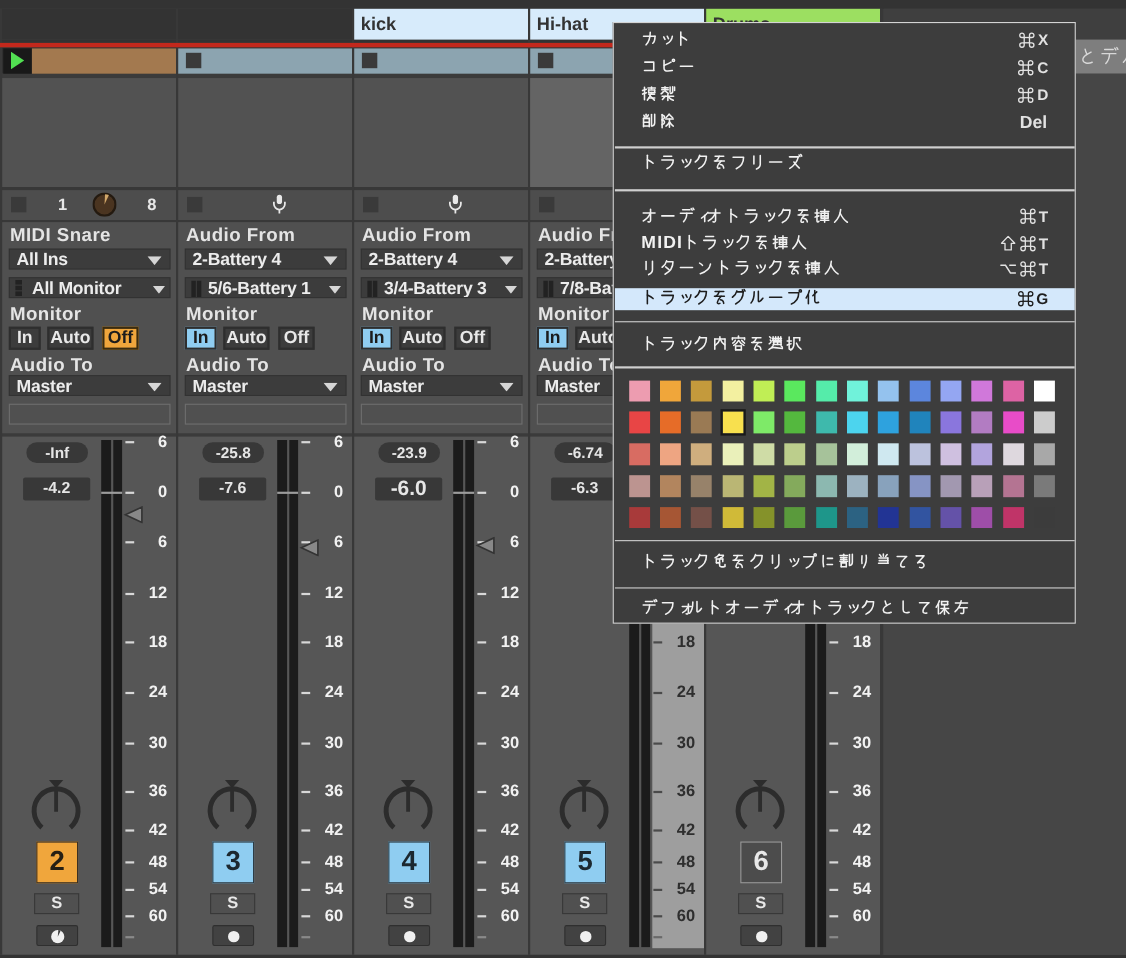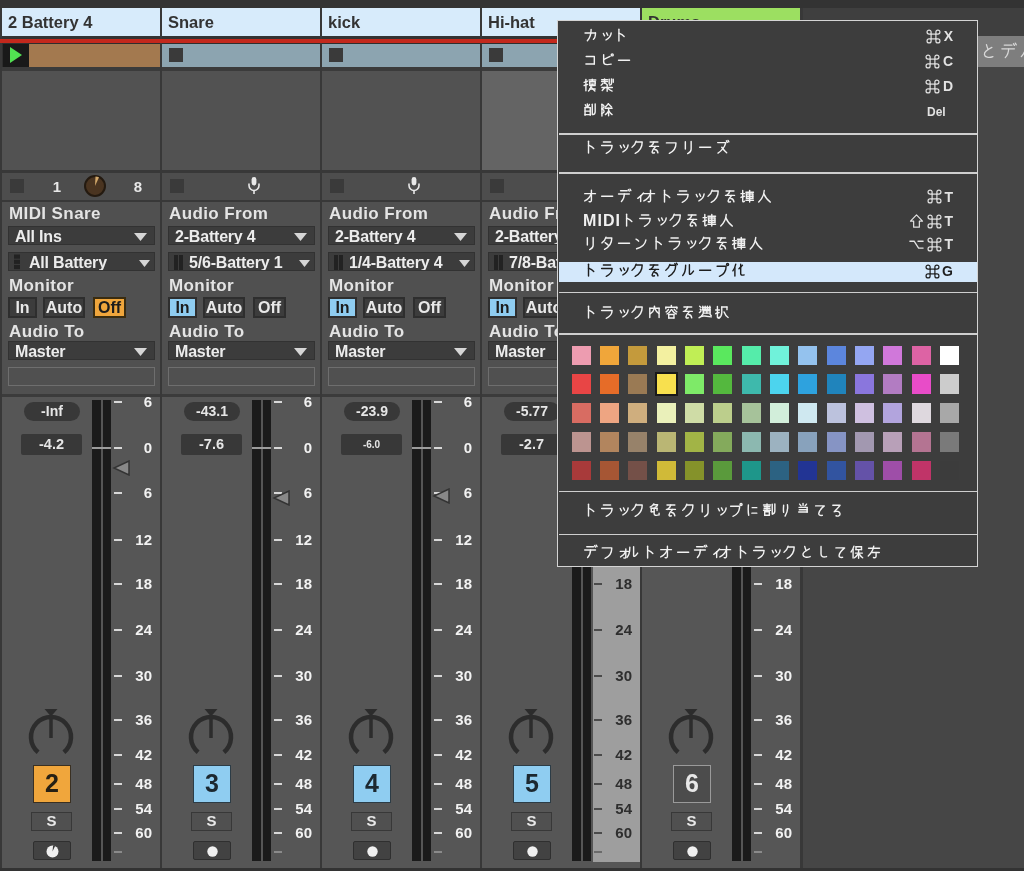--- a/index.html
+++ b/index.html
@@ -37,22 +37,20 @@
       </g>
     </svg>
     <div style="position:absolute;left:0px;top:7.5px;width:2px;height:860.5px;background:#383838"></div>
     <div style="position:absolute;left:160px;top:7.5px;width:2px;height:860.5px;background:#383838"></div>
     <div style="position:absolute;left:320px;top:7.5px;width:2px;height:860.5px;background:#383838"></div>
     <div style="position:absolute;left:480px;top:7.5px;width:2px;height:860.5px;background:#383838"></div>
     <div style="position:absolute;left:640px;top:7.5px;width:2px;height:860.5px;background:#383838"></div>
     <div style="position:absolute;left:800px;top:7.5px;width:2px;height:860.5px;background:#383838"></div>
     <div style="position:absolute;left:800px;top:7.5px;width:3px;height:860.5px;background:#383838"></div>
     <div style="position:absolute;left:0;top:39px;width:803px;height:4px;background:#c3281c"></div>
-    <div style="position:absolute;left:2px;top:7.5px;width:158px;height:28.5px;background:#d7ebfb;color:#333;font-size:16.5px;font-weight:bold;line-height:28.5px;padding-left:6px;box-sizing:border-box">2 Battery 4</div>
-    <div style="position:absolute;left:162px;top:7.5px;width:158px;height:28.5px;background:#d7ebfb;color:#333;font-size:16.5px;font-weight:bold;line-height:28.5px;padding-left:6px;box-sizing:border-box">Snare</div>
     <div style="position:absolute;left:322px;top:7.5px;width:158px;height:28.5px;background:#d7ebfb;color:#333;font-size:16.5px;font-weight:bold;line-height:28.5px;padding-left:6px;box-sizing:border-box">kick</div>
     <div style="position:absolute;left:482px;top:7.5px;width:158px;height:28.5px;background:#d7ebfb;color:#333;font-size:16.5px;font-weight:bold;line-height:28.5px;padding-left:6px;box-sizing:border-box">Hi-hat</div>
     <div style="position:absolute;left:642px;top:7.5px;width:158px;height:28.5px;background:#9cdf61;color:#333;font-size:16.5px;font-weight:bold;line-height:28.5px;padding-left:6px;box-sizing:border-box">Drums</div>
     <div style="position:absolute;left:3px;top:43.5px;width:26px;height:23px;background:#191919"></div>
     <svg style="position:absolute;left:8px;top:47px" width="16" height="16">
       <path d="M2 0 L14 8 L2 16 Z" fill="#52e052"></path>
     </svg>
     <div style="position:absolute;left:29px;top:43.5px;width:131px;height:23px;background:#a3794f"></div>
     <div style="position:absolute;left:162px;top:43.5px;width:158px;height:23.5px;background:#8ca4b0"></div>
     <div style="position:absolute;left:169px;top:47.5px;width:14px;height:14px;background:#3a3a3a"></div>
@@ -95,21 +93,21 @@
       </svg>
     </div>
     <div style="position:absolute;left:8px;top:252px;width:147px;height:19px;background:#3c3c3c;border:1px solid #323232;box-sizing:border-box;overflow:hidden">
       <svg width="9" height="16" style="position:absolute;left:4px;top:1px">
         <g fill="#222">
           <rect x="1" y="0.5" width="6" height="4.2"></rect>
           <rect x="1" y="5.7" width="6" height="4.2"></rect>
           <rect x="1" y="10.9" width="6" height="4.2"></rect>
         </g>
       </svg>
-      <span style="position:absolute;left:20px;top:0.5px;font-size:16px;font-weight:bold;color:#ececec;white-space:nowrap;letter-spacing:-0.2px">All Battery</span>
+      <span style="position:absolute;left:20px;top:0.5px;font-size:16px;font-weight:bold;color:#ececec;white-space:nowrap;letter-spacing:-0.2px">All Monitor</span>
       <svg width="11" height="7" style="position:absolute;right:4px;top:6.5px">
         <path d="M0 0 H11 L5.5 7 Z" fill="#d6d6d6"></path>
       </svg>
     </div>
     <div style="position:absolute;left:9px;top:276px;color:#e4e4e4;font-size:17px;font-weight:bold;letter-spacing:0.4px;">Monitor</div>
     <div style="position:absolute;top:296.5px;height:21px;box-sizing:border-box;font-size:16px;font-weight:bold;text-align:center;line-height:17.5px;left:8px;width:29px;background:#3c3c3c;color:#e8e8e8;border:2px solid #2e2e2e">In</div>
     <div style="position:absolute;top:296.5px;height:21px;box-sizing:border-box;font-size:16px;font-weight:bold;text-align:center;line-height:17.5px;left:43px;width:42px;background:#3c3c3c;color:#e8e8e8;border:2px solid #2e2e2e">Auto</div>
     <div style="position:absolute;top:296.5px;height:21px;box-sizing:border-box;font-size:16px;font-weight:bold;text-align:center;line-height:17.5px;left:93px;width:33px;background:#f0a63c;color:#1c1c1c;border:2px solid #3a2c10">Off</div>
     <div style="position:absolute;left:9px;top:322px;color:#e4e4e4;font-size:17px;font-weight:bold;letter-spacing:0.4px;">Audio To</div>
     <div style="position:absolute;left:8px;top:341px;width:147px;height:19px;background:#3c3c3c;border:1px solid #323232;box-sizing:border-box;overflow:hidden">
@@ -157,21 +155,21 @@
         <path d="M0 0 H13 L6.5 8 Z" fill="#d6d6d6"></path>
       </svg>
     </div>
     <div style="position:absolute;left:328px;top:252px;width:147px;height:19px;background:#3c3c3c;border:1px solid #323232;box-sizing:border-box;overflow:hidden">
       <svg width="11" height="16" style="position:absolute;left:4px;top:1.5px">
         <g fill="#222">
           <rect x="1" y="0" width="4" height="15"></rect>
           <rect x="6" y="0" width="4" height="15"></rect>
         </g>
       </svg>
-      <span style="position:absolute;left:20px;top:0.5px;font-size:16px;font-weight:bold;color:#ececec;white-space:nowrap;letter-spacing:-0.2px">1/4-Battery 4</span>
+      <span style="position:absolute;left:20px;top:0.5px;font-size:16px;font-weight:bold;color:#ececec;white-space:nowrap;letter-spacing:-0.2px">3/4-Battery 3</span>
       <svg width="11" height="7" style="position:absolute;right:4px;top:6.5px">
         <path d="M0 0 H11 L5.5 7 Z" fill="#d6d6d6"></path>
       </svg>
     </div>
     <div style="position:absolute;left:329px;top:276px;color:#e4e4e4;font-size:17px;font-weight:bold;letter-spacing:0.4px;">Monitor</div>
     <div style="position:absolute;top:296.5px;height:21px;box-sizing:border-box;font-size:16px;font-weight:bold;text-align:center;line-height:17.5px;left:328px;width:29px;background:#8fcdf1;color:#1c1c1c;border:2px solid #2e2e2e">In</div>
     <div style="position:absolute;top:296.5px;height:21px;box-sizing:border-box;font-size:16px;font-weight:bold;text-align:center;line-height:17.5px;left:363px;width:42px;background:#3c3c3c;color:#e8e8e8;border:2px solid #2e2e2e">Auto</div>
     <div style="position:absolute;top:296.5px;height:21px;box-sizing:border-box;font-size:16px;font-weight:bold;text-align:center;line-height:17.5px;left:413px;width:33px;background:#3c3c3c;color:#e8e8e8;border:2px solid #2e2e2e">Off</div>
     <div style="position:absolute;left:329px;top:322px;color:#e4e4e4;font-size:17px;font-weight:bold;letter-spacing:0.4px;">Audio To</div>
     <div style="position:absolute;left:328px;top:341px;width:147px;height:19px;background:#3c3c3c;border:1px solid #323232;box-sizing:border-box;overflow:hidden">
@@ -282,21 +280,21 @@
       <line x1="25" y1="32" x2="25" y2="13.0" stroke="#2c2c2c" stroke-width="3.5"></line>
     </svg>
     <div style="position:absolute;left:33px;top:765px;width:38px;height:38px;background:#f0a63c;border:1.5px solid #3a3022;box-sizing:border-box;color:#262014;font-size:25px;font-weight:bold;text-align:center;line-height:34.5px">2</div>
     <div style="position:absolute;left:31px;top:812px;width:41px;height:19px;background:#505050;border:1.5px solid #383838;box-sizing:border-box;color:#e8e8e8;font-size:15px;font-weight:bold;text-align:center;line-height:15.5px">S</div>
     <div style="position:absolute;left:33px;top:841px;width:38px;height:19px;background:#424242;border:1px solid #2f2f2f;border-radius:2px;box-sizing:border-box">
       <svg width="13" height="13" style="position:absolute;left:12px;top:3px">
         <circle cx="6.5" cy="6.5" r="6" fill="#f0f0f0"></circle>
         <path d="M6.5 6.5 L7.1 0.53 A6 6 0 0 1 9.1 1.06 Z" fill="#3a3a3a"></path>
       </svg>
     </div>
-    <div style="position:absolute;left:184px;top:402px;width:56px;height:19px;background:#383838;border-radius:9.5px;color:#e6e6e6;font-size:14px;font-weight:bold;text-align:center;line-height:19.5px">-43.1</div>
+    <div style="position:absolute;left:184px;top:402px;width:56px;height:19px;background:#383838;border-radius:9.5px;color:#e6e6e6;font-size:14px;font-weight:bold;text-align:center;line-height:19.5px">-25.8</div>
     <div style="position:absolute;left:181px;top:434px;width:61px;height:21px;background:#383838;border-radius:2px;color:#e6e6e6;font-size:14.5px;font-weight:bold;text-align:center;line-height:21px">-7.6</div>
     <div style="position:absolute;left:252px;top:400px;width:8.5px;height:461px;background:#1b1b1b"></div>
     <div style="position:absolute;left:262.5px;top:400px;width:8.5px;height:461px;background:#1b1b1b"></div>
     <div style="position:absolute;left:252px;top:446.5px;width:19px;height:2px;background:#9c9c9c"></div>
     <div style="position:absolute;left:274px;top:401px;width:8px;height:2px;background:#d8d8d8"></div>
     <div style="position:absolute;left:286px;top:393px;width:26px;height:18px;color:#f2f2f2;font-size:15px;font-weight:bold;text-align:right;line-height:18px">6</div>
     <div style="position:absolute;left:274px;top:446.5px;width:8px;height:2px;background:#d8d8d8"></div>
     <div style="position:absolute;left:286px;top:438.5px;width:26px;height:18px;color:#f2f2f2;font-size:15px;font-weight:bold;text-align:right;line-height:18px">0</div>
     <div style="position:absolute;left:274px;top:492px;width:8px;height:2px;background:#d8d8d8"></div>
     <div style="position:absolute;left:286px;top:484px;width:26px;height:18px;color:#f2f2f2;font-size:15px;font-weight:bold;text-align:right;line-height:18px">6</div>
@@ -328,21 +326,21 @@
       <line x1="25" y1="32" x2="25" y2="13.0" stroke="#2c2c2c" stroke-width="3.5"></line>
     </svg>
     <div style="position:absolute;left:193px;top:765px;width:38px;height:38px;background:#8fcdf1;border:1.5px solid #2c3c46;box-sizing:border-box;color:#1c2830;font-size:25px;font-weight:bold;text-align:center;line-height:34.5px">3</div>
     <div style="position:absolute;left:191px;top:812px;width:41px;height:19px;background:#505050;border:1.5px solid #383838;box-sizing:border-box;color:#e8e8e8;font-size:15px;font-weight:bold;text-align:center;line-height:15.5px">S</div>
     <div style="position:absolute;left:193px;top:841px;width:38px;height:19px;background:#424242;border:1px solid #2f2f2f;border-radius:2px;box-sizing:border-box">
       <svg width="13" height="13" style="position:absolute;left:12px;top:3px">
         <circle cx="6.5" cy="6.5" r="5.2" fill="#f0f0f0"></circle>
       </svg>
     </div>
     <div style="position:absolute;left:344px;top:402px;width:56px;height:19px;background:#383838;border-radius:9.5px;color:#e6e6e6;font-size:14px;font-weight:bold;text-align:center;line-height:19.5px">-23.9</div>
-    <div style="position:absolute;left:341px;top:434px;width:61px;height:21px;background:#383838;border-radius:2px;color:#e6e6e6;font-size:10px;font-weight:bold;text-align:center;line-height:21px">-6.0</div>
+    <div style="position:absolute;left:341px;top:434px;width:61px;height:21px;background:#383838;border-radius:2px;color:#e6e6e6;font-size:19px;font-weight:bold;text-align:center;line-height:21px">-6.0</div>
     <div style="position:absolute;left:412px;top:400px;width:8.5px;height:461px;background:#1b1b1b"></div>
     <div style="position:absolute;left:422.5px;top:400px;width:8.5px;height:461px;background:#1b1b1b"></div>
     <div style="position:absolute;left:412px;top:446.5px;width:19px;height:2px;background:#9c9c9c"></div>
     <div style="position:absolute;left:434px;top:401px;width:8px;height:2px;background:#d8d8d8"></div>
     <div style="position:absolute;left:446px;top:393px;width:26px;height:18px;color:#f2f2f2;font-size:15px;font-weight:bold;text-align:right;line-height:18px">6</div>
     <div style="position:absolute;left:434px;top:446.5px;width:8px;height:2px;background:#d8d8d8"></div>
     <div style="position:absolute;left:446px;top:438.5px;width:26px;height:18px;color:#f2f2f2;font-size:15px;font-weight:bold;text-align:right;line-height:18px">0</div>
     <div style="position:absolute;left:434px;top:492px;width:8px;height:2px;background:#d8d8d8"></div>
     <div style="position:absolute;left:446px;top:484px;width:26px;height:18px;color:#f2f2f2;font-size:15px;font-weight:bold;text-align:right;line-height:18px">6</div>
     <div style="position:absolute;left:434px;top:538.5px;width:8px;height:2px;background:#d8d8d8"></div>
@@ -373,22 +371,22 @@
       <line x1="25" y1="32" x2="25" y2="13.0" stroke="#2c2c2c" stroke-width="3.5"></line>
     </svg>
     <div style="position:absolute;left:353px;top:765px;width:38px;height:38px;background:#8fcdf1;border:1.5px solid #2c3c46;box-sizing:border-box;color:#1c2830;font-size:25px;font-weight:bold;text-align:center;line-height:34.5px">4</div>
     <div style="position:absolute;left:351px;top:812px;width:41px;height:19px;background:#505050;border:1.5px solid #383838;box-sizing:border-box;color:#e8e8e8;font-size:15px;font-weight:bold;text-align:center;line-height:15.5px">S</div>
     <div style="position:absolute;left:353px;top:841px;width:38px;height:19px;background:#424242;border:1px solid #2f2f2f;border-radius:2px;box-sizing:border-box">
       <svg width="13" height="13" style="position:absolute;left:12px;top:3px">
         <circle cx="6.5" cy="6.5" r="5.2" fill="#f0f0f0"></circle>
       </svg>
     </div>
     <div style="position:absolute;left:592.5px;top:396.5px;width:47.5px;height:465.5px;background:#9e9e9e"></div>
-    <div style="position:absolute;left:504px;top:402px;width:56px;height:19px;background:#383838;border-radius:9.5px;color:#e6e6e6;font-size:14px;font-weight:bold;text-align:center;line-height:19.5px">-5.77</div>
-    <div style="position:absolute;left:501px;top:434px;width:61px;height:21px;background:#383838;border-radius:2px;color:#e6e6e6;font-size:14.5px;font-weight:bold;text-align:center;line-height:21px">-2.7</div>
+    <div style="position:absolute;left:504px;top:402px;width:56px;height:19px;background:#383838;border-radius:9.5px;color:#e6e6e6;font-size:14px;font-weight:bold;text-align:center;line-height:19.5px">-6.74</div>
+    <div style="position:absolute;left:501px;top:434px;width:61px;height:21px;background:#383838;border-radius:2px;color:#e6e6e6;font-size:14.5px;font-weight:bold;text-align:center;line-height:21px">-6.3</div>
     <div style="position:absolute;left:572px;top:400px;width:8.5px;height:461px;background:#1b1b1b"></div>
     <div style="position:absolute;left:582.5px;top:400px;width:8.5px;height:461px;background:#1b1b1b"></div>
     <div style="position:absolute;left:572px;top:446.5px;width:19px;height:2px;background:#9c9c9c"></div>
     <div style="position:absolute;left:594px;top:401px;width:8px;height:2px;background:#4a4a4a"></div>
     <div style="position:absolute;left:606px;top:393px;width:26px;height:18px;color:#2e2e2e;font-size:15px;font-weight:bold;text-align:right;line-height:18px">6</div>
     <div style="position:absolute;left:594px;top:446.5px;width:8px;height:2px;background:#4a4a4a"></div>
     <div style="position:absolute;left:606px;top:438.5px;width:26px;height:18px;color:#2e2e2e;font-size:15px;font-weight:bold;text-align:right;line-height:18px">0</div>
     <div style="position:absolute;left:594px;top:492px;width:8px;height:2px;background:#4a4a4a"></div>
     <div style="position:absolute;left:606px;top:484px;width:26px;height:18px;color:#2e2e2e;font-size:15px;font-weight:bold;text-align:right;line-height:18px">6</div>
     <div style="position:absolute;left:594px;top:538.5px;width:8px;height:2px;background:#4a4a4a"></div>
@@ -1092,21 +1090,21 @@
     <div style="position:absolute;left:942.9px;top:52px;width:30px;height:18px;color:#e2e2e2;font-size:14px;font-weight:bold;line-height:18px">C</div>
     <svg style="position:absolute;left:925.4px;top:53.5px" width="15" height="15" viewBox="0 0 100 100" fill="none" stroke="#e2e2e2" stroke-width="8">
       <rect x="34" y="34" width="32" height="32"></rect>
       <path d="M34 34 H20.5 A13.5 13.5 0 1 1 34 20.5 Z M66 34 V20.5 A13.5 13.5 0 1 1 79.5 34 Z M66 66 H79.5 A13.5 13.5 0 1 1 66 79.5 Z M34 66 V79.5 A13.5 13.5 0 1 1 20.5 66 Z"></path>
     </svg>
     <div style="position:absolute;left:942.9px;top:77px;width:30px;height:18px;color:#e2e2e2;font-size:14px;font-weight:bold;line-height:18px">D</div>
     <svg style="position:absolute;left:925.4px;top:78.5px" width="15" height="15" viewBox="0 0 100 100" fill="none" stroke="#e2e2e2" stroke-width="8">
       <rect x="34" y="34" width="32" height="32"></rect>
       <path d="M34 34 H20.5 A13.5 13.5 0 1 1 34 20.5 Z M66 34 V20.5 A13.5 13.5 0 1 1 79.5 34 Z M66 66 H79.5 A13.5 13.5 0 1 1 66 79.5 Z M34 66 V79.5 A13.5 13.5 0 1 1 20.5 66 Z"></path>
     </svg>
-    <div style="position:absolute;left:927px;top:102.5px;width:30px;height:18px;color:#e2e2e2;font-size:12px;font-weight:bold;line-height:18px">Del</div>
+    <div style="position:absolute;left:927px;top:102.5px;width:30px;height:18px;color:#e2e2e2;font-size:16px;font-weight:bold;line-height:18px">Del</div>
     <div style="position:absolute;left:944.4px;top:187.9px;width:30px;height:18px;color:#e2e2e2;font-size:14px;font-weight:bold;line-height:18px">T</div>
     <svg style="position:absolute;left:926.9px;top:189.4px" width="15" height="15" viewBox="0 0 100 100" fill="none" stroke="#e2e2e2" stroke-width="8">
       <rect x="34" y="34" width="32" height="32"></rect>
       <path d="M34 34 H20.5 A13.5 13.5 0 1 1 34 20.5 Z M66 34 V20.5 A13.5 13.5 0 1 1 79.5 34 Z M66 66 H79.5 A13.5 13.5 0 1 1 66 79.5 Z M34 66 V79.5 A13.5 13.5 0 1 1 20.5 66 Z"></path>
     </svg>
     <div style="position:absolute;left:944.4px;top:212.4px;width:30px;height:18px;color:#e2e2e2;font-size:14px;font-weight:bold;line-height:18px">T</div>
     <svg style="position:absolute;left:926.9px;top:213.9px" width="15" height="15" viewBox="0 0 100 100" fill="none" stroke="#e2e2e2" stroke-width="8">
       <rect x="34" y="34" width="32" height="32"></rect>
       <path d="M34 34 H20.5 A13.5 13.5 0 1 1 34 20.5 Z M66 34 V20.5 A13.5 13.5 0 1 1 79.5 34 Z M66 66 H79.5 A13.5 13.5 0 1 1 66 79.5 Z M34 66 V79.5 A13.5 13.5 0 1 1 20.5 66 Z"></path>
     </svg>

